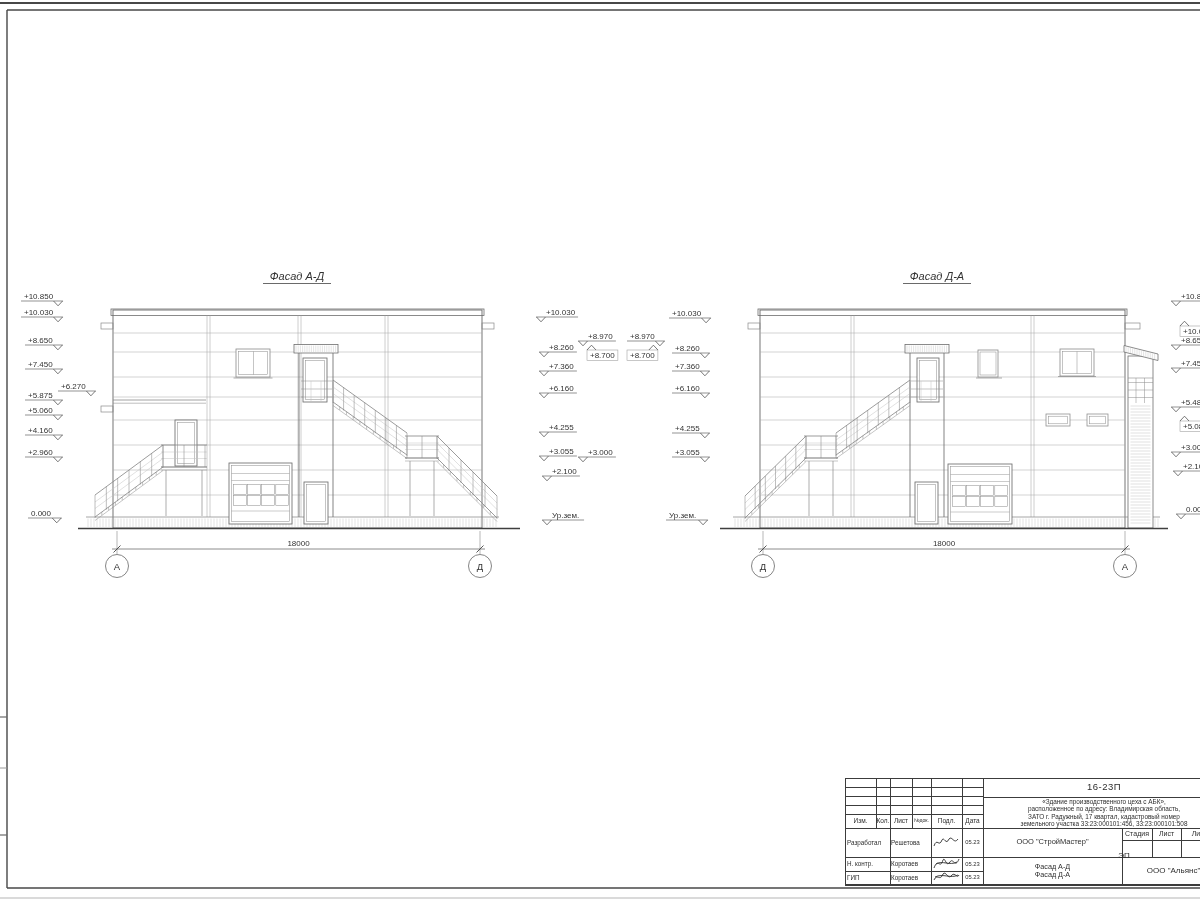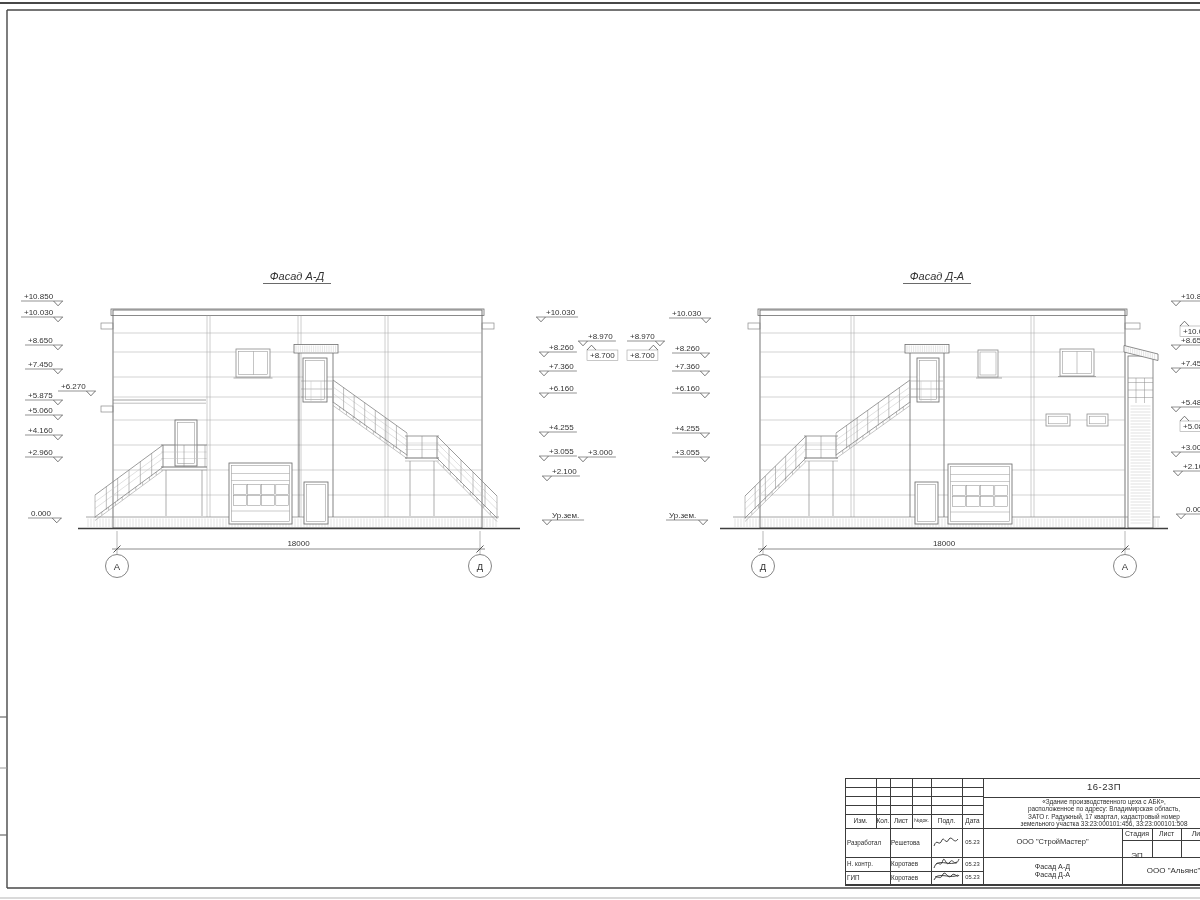--- a/index.html
+++ b/index.html
@@ -976,21 +976,21 @@
       <div class="tbl" style="left: 335.8px; top: 49.5px; width: 0.9px; height: 29.5px;"></div>
       <div class="tbc" style="left: 0px; top: 36px; width: 31px; height: 13.5px; font-size: 6.5px;">Изм.</div>
       <div class="tbc" style="left: 31px; top: 36px; width: 14px; height: 13.5px; font-size: 6.5px;">Кол.</div>
       <div class="tbc" style="left: 45px; top: 36px; width: 22px; height: 13.5px; font-size: 6.5px;">Лист</div>
       <div class="tbc" style="left: 67px; top: 36px; width: 19px; height: 13.5px; font-size: 5.2px;">№док.</div>
       <div class="tbc" style="left: 86px; top: 36px; width: 31px; height: 13.5px; font-size: 6.5px;">Подл.</div>
       <div class="tbc" style="left: 117px; top: 36px; width: 21px; height: 13.5px; font-size: 6.5px;">Дата</div>
       <div class="tbc" style="left: 277px; top: 50px; width: 30px; height: 12px; font-size: 7px;">Стадия</div>
       <div class="tbc" style="left: 307px; top: 50px; width: 29px; height: 12px; font-size: 7px;">Лист</div>
       <div class="tbc" style="left: 336px; top: 50px; width: 44px; height: 12px; font-size: 7px;">Листов</div>
-      <div class="tbc" style="left: 277px; top: 62px; width: 30px; height: 31px; font-size: 8px;">ЭП</div>
+      <div class="tbc" style="left: 264px; top: 62px; width: 30px; height: 31px; font-size: 8px;">ЭП</div>
       <div class="tbc" style="left: 307px; top: 62px; width: 29px; height: 16.5px; font-size: 8px; margin-left: 47px;">10</div>
       <div class="tbc" style="left: 336px; top: 62px; width: 44px; height: 16.5px; font-size: 8px;">1</div>
       <div class="tbc left" style="left: 2px; top: 50px; width: 42px; height: 29px; font-size: 6.3px;">Разработал</div>
       <div class="tbc left" style="left: 46px; top: 50px; width: 39px; height: 29px; font-size: 6.3px;">Решетова</div>
       <div class="tbc" style="left: 117px; top: 50px; width: 21px; height: 29px; font-size: 5.8px;">05.23</div>
       <svg width="28" height="16" class="sig" style="left: 88px; top: 56.5px;">
         <path d="M1,11 C4,2 6,13 9,5 C11,1 13,11 16,4 C19,0 21,10 25,4" fill="none" stroke="#2f2f2f" stroke-width="0.9"></path>
       </svg>
       <div class="tbc left" style="left: 2px; top: 79px; width: 42px; height: 14px; font-size: 6.3px;">Н. контр.</div>
       <div class="tbc left" style="left: 46px; top: 79px; width: 39px; height: 14px; font-size: 6.3px;">Коротаев</div>

